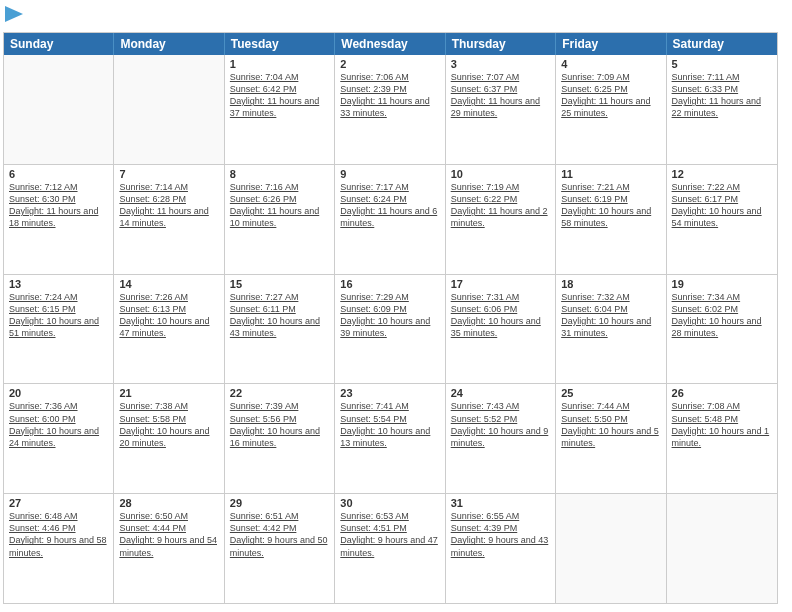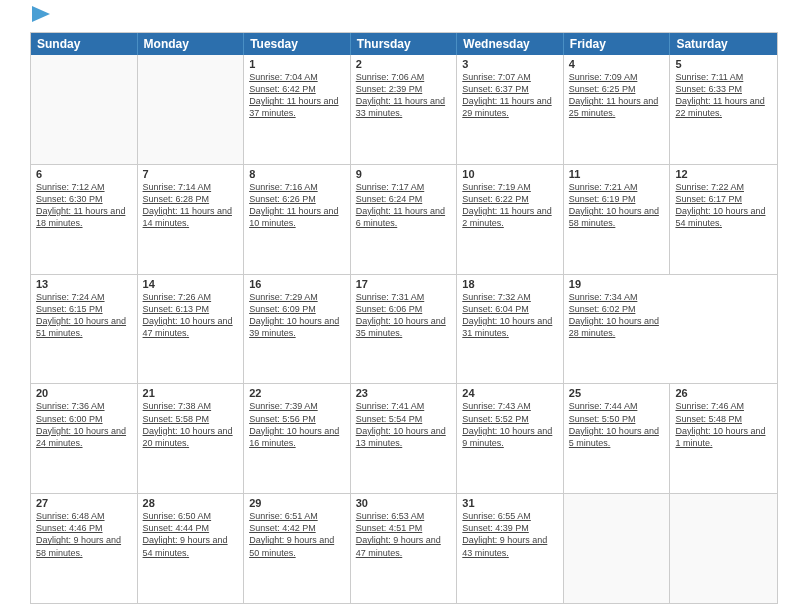--- a/index.html
+++ b/index.html
@@ -6,21 +6,21 @@
     body {
       font-family: Arial, sans-serif;
       background: #fff;
       width: 792px;
       height: 612px;
       overflow: hidden;
     }
     .page {
       width: 792px;
       height: 612px;
-      padding: 10px 14px 8px 30px;
+      padding: 10px 14px 8px 3px;
       display: flex;
       flex-direction: column;
     }
     .header {
       display: flex;
       justify-content: space-between;
       align-items: flex-start;
       margin-bottom: 6px;
     }
     .logo {
@@ -119,22 +119,22 @@
       <div class="month-title"></div>
       <div class="location"></div>
     </div>
   </div>
 
   <div class="calendar">
     <div class="cal-header">
     <div class="cal-header-cell">Sunday</div>
         <div class="cal-header-cell">Monday</div>
         <div class="cal-header-cell">Tuesday</div>
+        <div class="cal-header-cell">Wednesday</div>
         <div class="cal-header-cell">Thursday</div>
-        <div class="cal-header-cell">Wednesday</div>
         <div class="cal-header-cell">Friday</div>
         <div class="cal-header-cell">Saturday</div>
       </div>
     <div class="cal-body">
     <div class="cal-row">
           <div class="cal-cell empty"></div>
           <div class="cal-cell empty"></div>
           <div class="cal-cell">
             <div class="day-num">1</div>
             <div class="cell-info">Sunrise: 7:04 AM
@@ -217,20 +217,26 @@
 Sunset: 6:15 PM
 Daylight: 10 hours and 51 minutes.</div>
           </div>
           <div class="cal-cell">
             <div class="day-num">14</div>
             <div class="cell-info">Sunrise: 7:26 AM
 Sunset: 6:13 PM
 Daylight: 10 hours and 47 minutes.</div>
           </div>
           <div class="cal-cell">
+            <div class="day-num">15</div>
+            <div class="cell-info">Sunrise: 7:27 AM
+Sunset: 6:11 PM
+Daylight: 10 hours and 43 minutes.</div>
+          </div>
+          <div class="cal-cell">
             <div class="day-num">16</div>
             <div class="cell-info">Sunrise: 7:29 AM
 Sunset: 6:09 PM
 Daylight: 10 hours and 39 minutes.</div>
           </div>
           <div class="cal-cell">
             <div class="day-num">17</div>
             <div class="cell-info">Sunrise: 7:31 AM
 Sunset: 6:06 PM
 Daylight: 10 hours and 35 minutes.</div>
@@ -280,21 +286,21 @@
 Daylight: 10 hours and 9 minutes.</div>
           </div>
           <div class="cal-cell">
             <div class="day-num">25</div>
             <div class="cell-info">Sunrise: 7:44 AM
 Sunset: 5:50 PM
 Daylight: 10 hours and 5 minutes.</div>
           </div>
           <div class="cal-cell">
             <div class="day-num">26</div>
-            <div class="cell-info">Sunrise: 7:46 AM
+            <div class="cell-info">Sunrise: 7:08 AM
 Sunset: 5:48 PM
 Daylight: 10 hours and 1 minute.</div>
           </div>
         </div>
         <div class="cal-row">
           <div class="cal-cell">
             <div class="day-num">27</div>
             <div class="cell-info">Sunrise: 6:48 AM
 Sunset: 4:46 PM
 Daylight: 9 hours and 58 minutes.</div>

